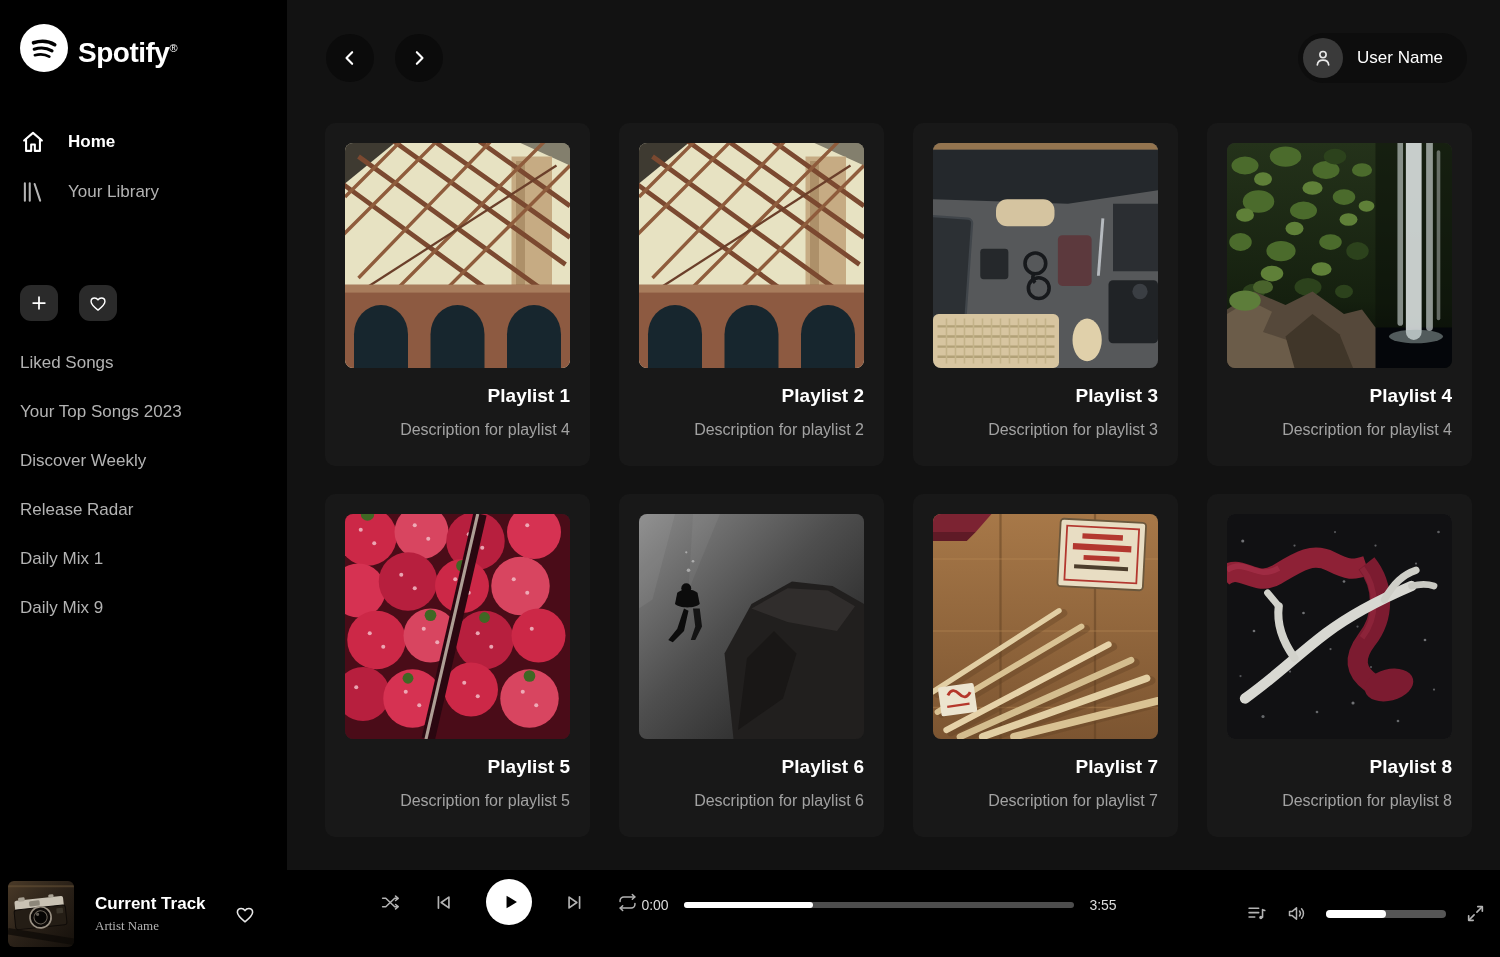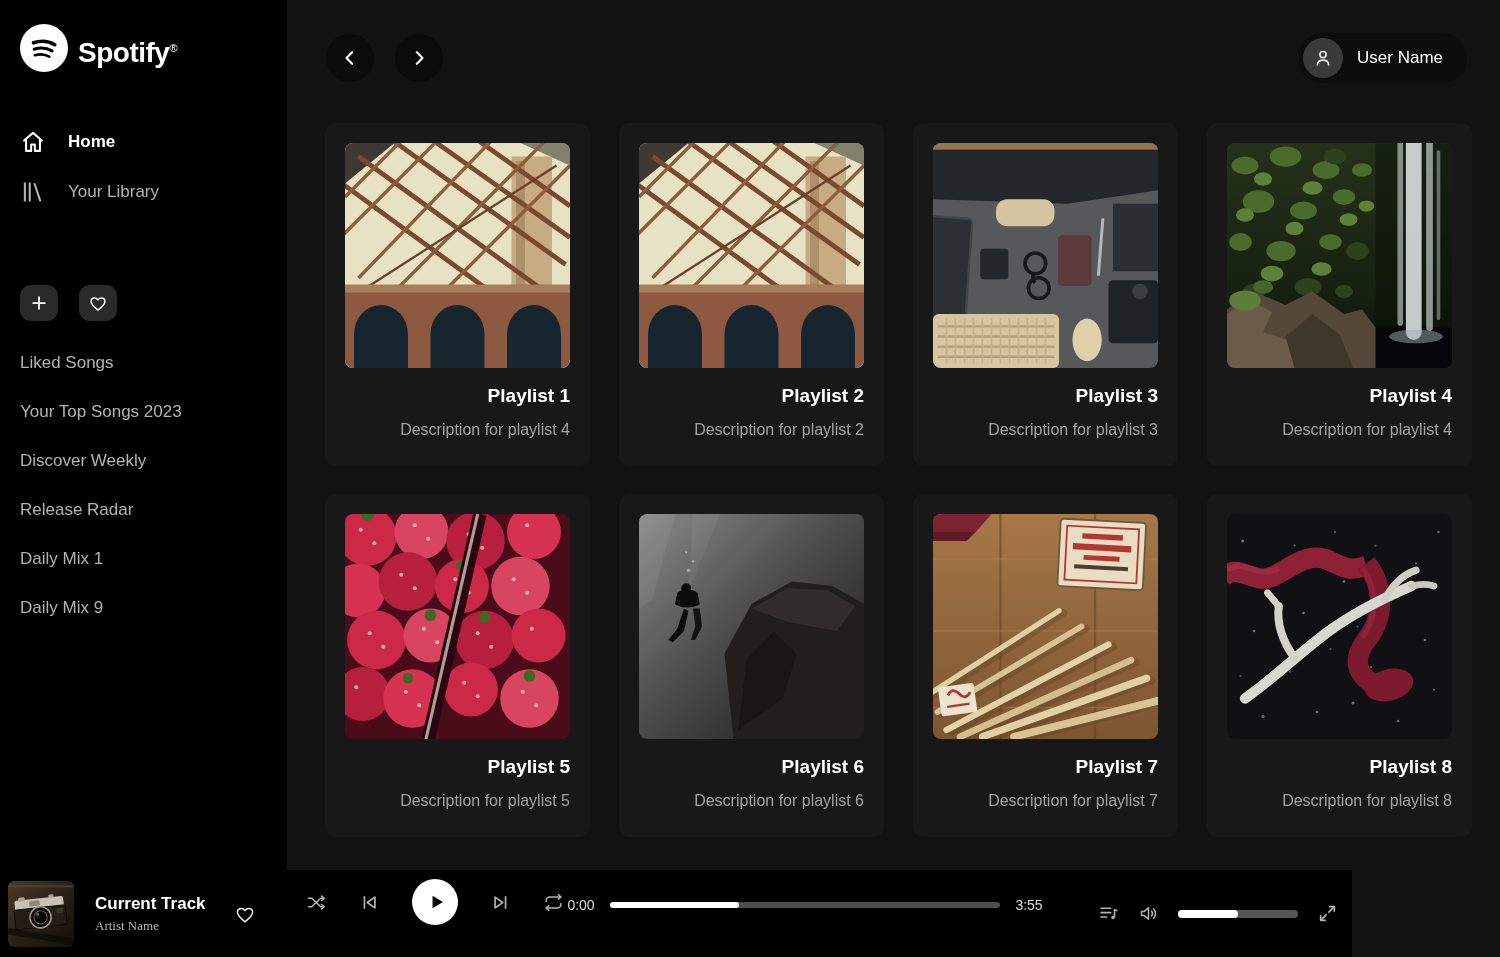--- a/index.html
+++ b/index.html
@@ -43,21 +43,21 @@
   .avatar svg{width:100%;height:100%;display:block;}
 
   .grid{display:grid;grid-template-columns:repeat(4,265px);gap:28px 29px;margin:40px 28px 0 38px;text-align:right;}
   .card{background:#181818;border-radius:10px;padding:20px;box-sizing:border-box;height:343px;cursor:pointer;}
   .card-art{width:225px;height:225px;border-radius:8px;overflow:hidden;background:#282828;}
   .card-art svg{width:100%;height:100%;display:block;}
   .card-title{margin:17px 0 0 0;font-size:19px;font-weight:bold;line-height:1.2;}
   .card-desc{margin:12px 0 0 0;font-size:16px;color:#a2a2a2;line-height:1.25;}
 
   
-  .player{position:absolute;left:0;bottom:0;width:1352px;height:87px;background:#000;}
+  .player{position:absolute;left:0;bottom:0;width:1500px;height:87px;background:#000;}
   .player-left{position:absolute;left:8px;top:0;height:87px;display:flex;align-items:center;}
   .player-art{width:66px;height:66px;border-radius:6px;overflow:hidden;flex:0 0 66px;}
   .player-art svg{width:100%;height:100%;display:block;}
   .track-info{margin-left:21px;}
   .track-title{font-size:17px;font-weight:bold;}
   .track-artist{font-size:13px;color:#b3b3b3;margin-top:4px;font-family:Liberation Serif, serif;}
   .like-btn{background:none;border:none;color:#e8e8e8;margin-left:28px;cursor:pointer;padding:0;}
   .like-btn .btn-icon{width:22px;height:22px;display:block;}
   .like-btn svg{width:100%;height:100%;display:block;}
 

